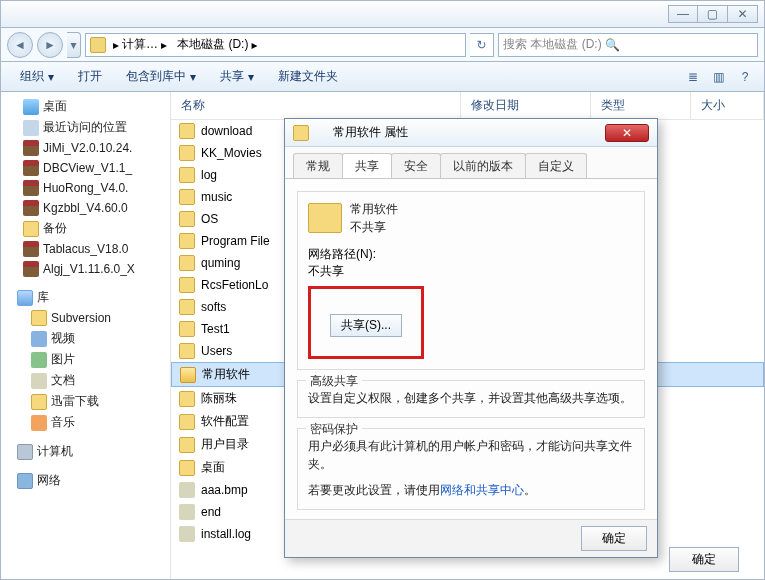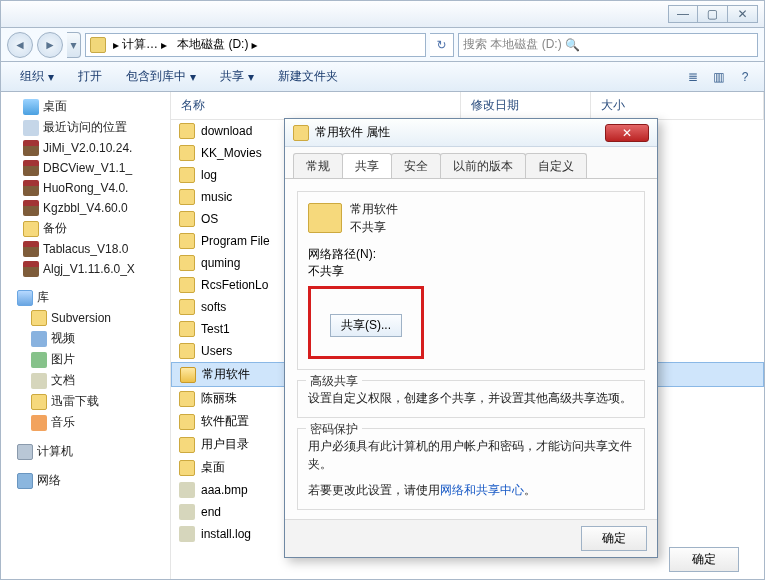--- a/index.html
+++ b/index.html
@@ -11,21 +11,21 @@
 .titlebar .sysbtn + .sysbtn { border-left:none; }
 
 
 .addr { height:34px; border:1px solid #a9b8c9; border-top:none; display:flex; align-items:center; padding:0 6px; background:#f5faff; gap:4px; }
 .navbtn { width:26px; height:26px; border-radius:50%; border:1px solid #9fb2c6; background:radial-gradient(#f0f6fb,#d0dfef); display:flex; align-items:center; justify-content:center; color:#5a7490; }
 .navhist { width:14px; height:26px; border:1px solid #9fb2c6; border-left:none; border-radius:0 4px 4px 0; background:linear-gradient(#f5f9fc,#d8e5f1); display:flex; align-items:center; justify-content:center; color:#5a7490; }
 .breadcrumb { flex:1; height:24px; border:1px solid #9db4cd; background:#fff; display:flex; align-items:center; padding:0 4px; gap:4px; }
 .breadcrumb .seg { padding:2px 3px; display:flex; align-items:center; gap:3px; }
 .bc-icon { width:16px; height:16px; background:#f1d77a; border:1px solid #c7a946; border-radius:2px; }
 .refresh { width:24px; height:24px; border:1px solid #9db4cd; border-left:none; background:#fff; display:flex; align-items:center; justify-content:center; color:#4e72aa; }
-.search { width:300px; height:24px; border:1px solid #9db4cd; background:#fff; display:flex; align-items:center; padding:0 4px; color:#888; gap:4px; }
+.search { width:260px; height:24px; border:1px solid #9db4cd; background:#fff; display:flex; align-items:center; padding:0 4px; color:#888; gap:4px; }
 .search .mag { color:#4e72aa; }
 
 
 .toolbar { height:30px; border:1px solid #a9b8c9; border-top:none; background:linear-gradient(#f7fbff,#e2edf8); display:flex; align-items:center; padding:0 8px; gap:2px; }
 .toolbtn { padding:4px 10px; display:flex; align-items:center; gap:4px; border:1px solid transparent; border-radius:3px; color:#1a3b6e; cursor:pointer; }
 .toolbar-right { margin-left:auto; display:flex; gap:4px; }
 .toolbar-right .iconbtn { width:22px; height:22px; border:1px solid transparent; border-radius:3px; display:flex; align-items:center; justify-content:center; color:#39608f; cursor:pointer; }
 
 
 .main { display:flex; height:calc(580px - 28px - 34px - 30px); border:1px solid #a9b8c9; border-top:none; }
@@ -53,21 +53,21 @@
 .filelist { flex:1; display:flex; flex-direction:column; background:#fff; position:relative; }
 .list-header { display:flex; border-bottom:1px solid #e5e5e5; color:#2b4d7e; }
 .list-header > div { padding:5px 10px; border-right:1px solid #e5e5e5; }
 .col-name { width:290px; } .col-date { width:130px; } .col-type { width:100px; } .col-size { flex:1; }
 .list-body { overflow:hidden; }
 .file-row { display:flex; align-items:center; gap:6px; padding:3px 8px; cursor:pointer; }
 .file-row.sel { background:#cfe5fb; border:1px solid #8ab8e6; }
 
 
 .dialog { position:absolute; top:118px; left:284px; width:374px; height:440px; background:#fdfdfd; border:1px solid #6f88a3; box-shadow:4px 4px 10px rgba(0,0,0,.25); display:flex; flex-direction:column; }
-.dlg-title { height:28px; background:linear-gradient(#fdfffe,#e7f0f8); display:flex; align-items:center; padding:0 8px; gap:6px; font-size:12px; border-bottom:1px solid #cbd7e4; }
+.dlg-title { height:28px; background:linear-gradient(#fdfffe,#e7f0f8); display:flex; align-items:center; padding:0 8px; gap:24px; font-size:12px; border-bottom:1px solid #cbd7e4; }
 .dlg-title .spacer { flex:1; }
 .dlg-close { width:44px; height:18px; border-radius:3px; background:linear-gradient(#e36767,#ba2323); border:1px solid #8c1a1a; color:#fff; display:flex; align-items:center; justify-content:center; cursor:pointer; }
 .tabs { display:flex; padding:6px 8px 0 8px; border-bottom:1px solid #c9c9c9; gap:0; background:#fbfbfb; }
 .tab { padding:4px 12px 3px; border:1px solid #c9c9c9; border-bottom:none; border-radius:3px 3px 0 0; background:#f3f3f3; margin-right:-1px; cursor:pointer; color:#333; }
 .tab.active { background:#fff; position:relative; z-index:2; }
 .dlg-body { flex:1; padding:12px; overflow:hidden; }
 .group { border:1px solid #dcdcdc; padding:8px 10px 10px; margin-bottom:10px; position:relative; }
 .group.last { margin-bottom:4px; }
 .group-title { position:absolute; top:-8px; left:8px; background:#fdfdfd; padding:0 4px; color:#333; }
 .share-row { display:flex; align-items:center; gap:8px; }
@@ -228,20 +228,21 @@
           <span class="ico ico-net"></span>
           <span>网络</span>
         </div>
     </div>
   </div>
 
   <div class="filelist">
     <div class="list-header">
       <div class="col-name">名称</div>
       <div class="col-date">修改日期</div>
+      <div class="col-type">类型</div>
       <div class="col-size">大小</div>
     </div>
     <div class="list-body" id="file-rows">
         <div class="file-row">
           <span class="ico ico-folder"></span>
           <span>download</span>
         </div>
         <div class="file-row">
           <span class="ico ico-folder"></span>
           <span>KK_Movies</span>

